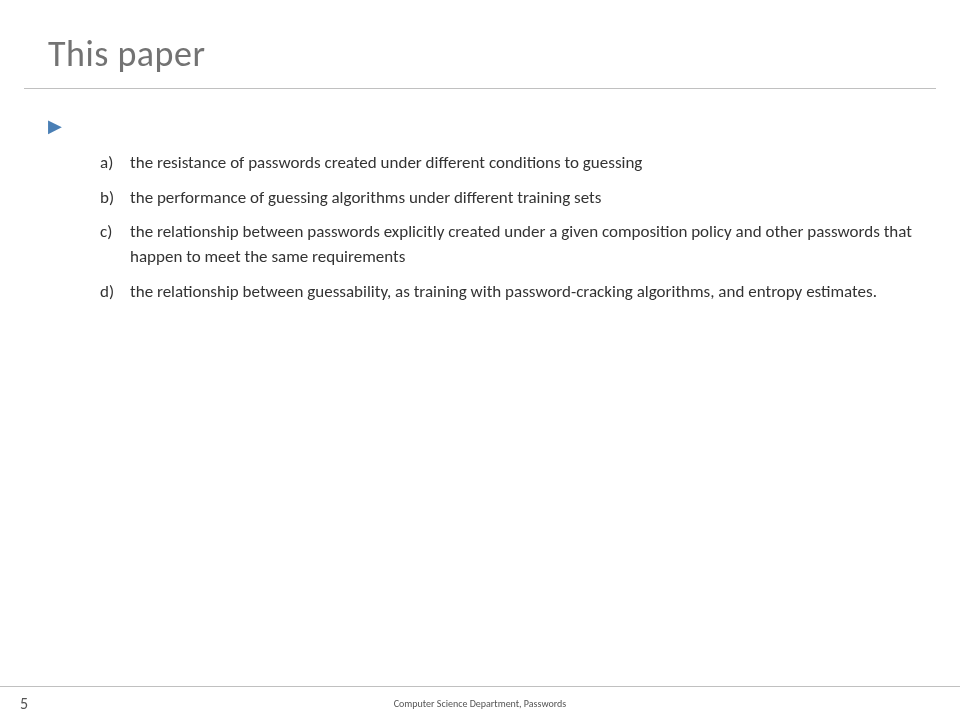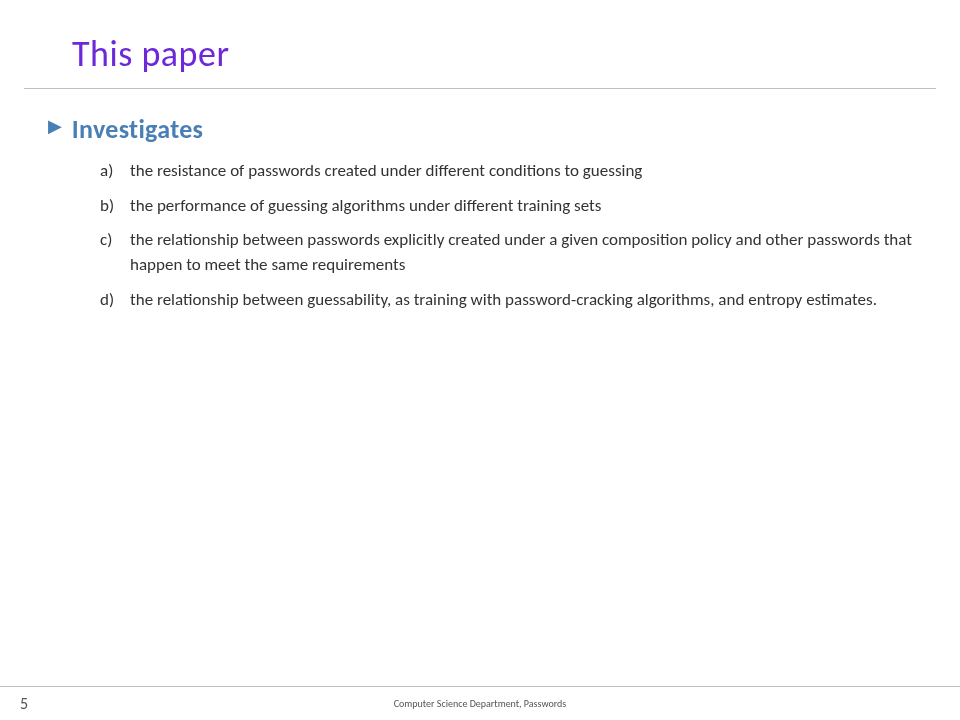--- a/index.html
+++ b/index.html
@@ -25,23 +25,22 @@
       flex-direction: column;
     }
 
     .slide-header {
       padding: 32px 48px 12px 48px;
     }
 
     .slide-title {
       font-size: 36px;
       font-weight: 300;
-      color: #6d28d9;
+      color: #737373;
       letter-spacing: 0.5px;
-      margin-left: 24px;
     }
 
     .divider {
       width: calc(100% - 48px);
       margin: 0 24px;
       height: 1px;
       background: #c0c0c0;
       flex-shrink: 0;
     }
 
@@ -132,21 +131,20 @@
   <div class="slide-header">
     <h1 class="slide-title">This paper</h1>
   </div>
 
   <div class="divider"></div>
 
   <div class="slide-content">
 
     <div class="main-bullet">
       <span class="arrow-icon">▶</span>
-      <span class="main-bullet-text">Investigates</span>
     </div>
 
     <ul class="sub-list">
       <li>
         <span class="sub-label">a)</span>
         <span class="sub-text">the resistance of passwords created under different conditions to guessing</span>
       </li>
       <li>
         <span class="sub-label">b)</span>
         <span class="sub-text">the performance of guessing algorithms under different training sets</span>

